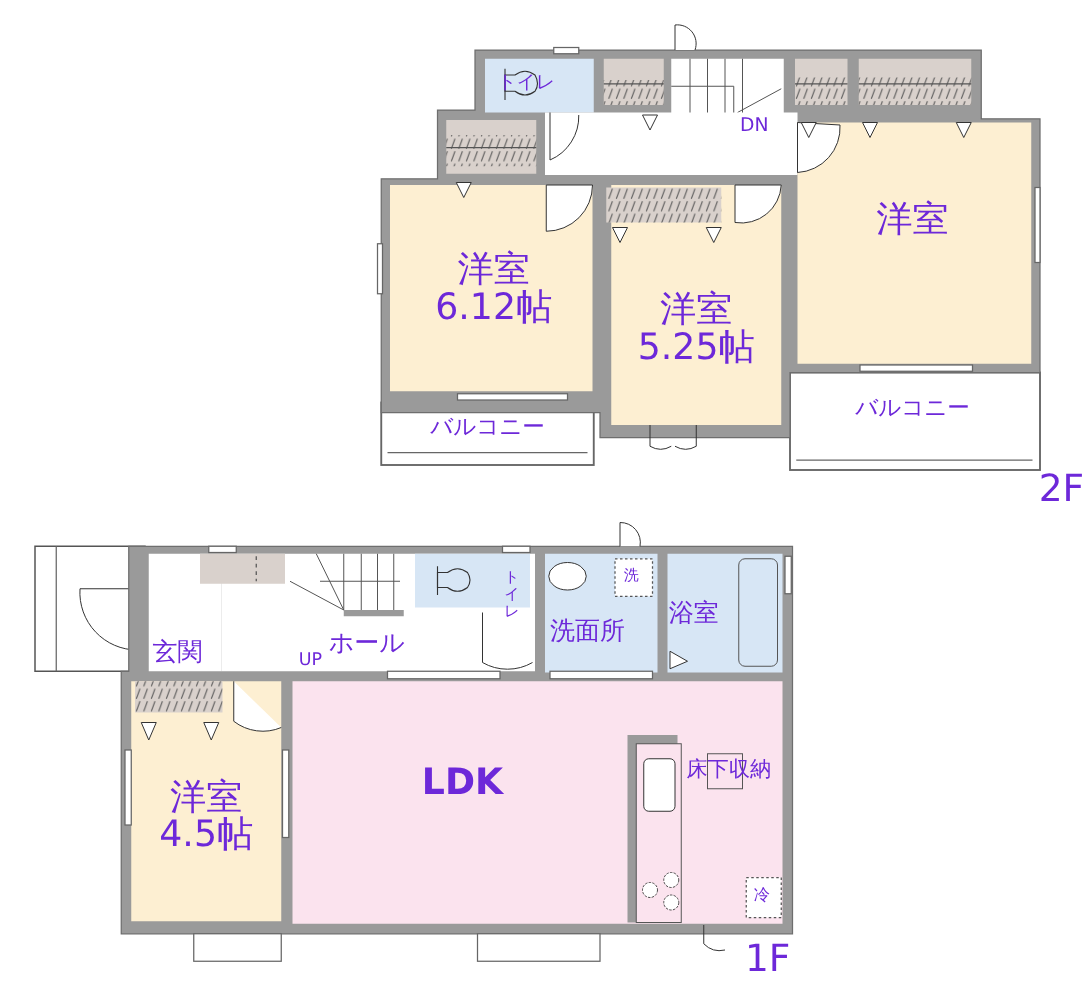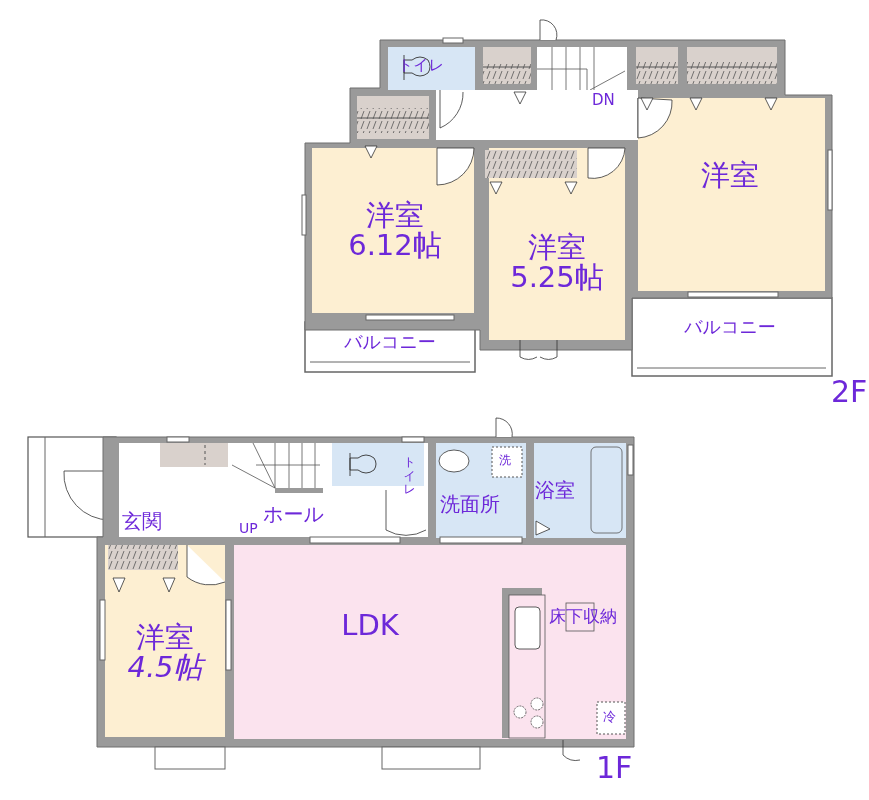--- a/index.html
+++ b/index.html
@@ -189,20 +189,20 @@
 <div class="overlay" style="left:122px;top:511px;font-size:20px;">玄関</div>
 <div class="overlay" style="left:239px;top:481px;font-size:14px;margin-top:40px;">UP</div>
 <div class="overlay" style="left:263px;top:504px;font-size:20px;">ホール</div>
 <div class="overlay" style="left:403px;top:448px;font-size:12px;writing-mode:vertical-rl;">トイレ</div>
 <div class="overlay" style="left:499px;top:454px;font-size:12px;">洗</div>
 <div class="overlay" style="left:440px;top:494px;font-size:20px;">洗面所</div>
 <div class="overlay" style="left:535px;top:480px;font-size:20px;">浴室</div>
 
 <div class="overlay" style="left:110px;top:622px;width:110px;">
   <div style="font-size:29px;">洋室</div>
-  <div style="font-size:29px;font-style:italic;">4.5帖</div>
+  <div style="font-size:29px;">4.5帖</div>
 </div>
 <div class="overlay" style="left:300px;top:610px;width:140px;">
-  <div style="font-size:29px;">LDK</div>
+  <div style="font-size:29px;font-weight:bold;">LDK</div>
 </div>
 <div class="overlay" style="left:549px;top:608px;font-size:17px;">床下収納</div>
 <div class="overlay" style="left:603px;top:710px;font-size:13px;">冷</div>
 <div class="overlay" style="left:596px;top:752px;font-size:30px;">1F</div>
 
 </body></html>

